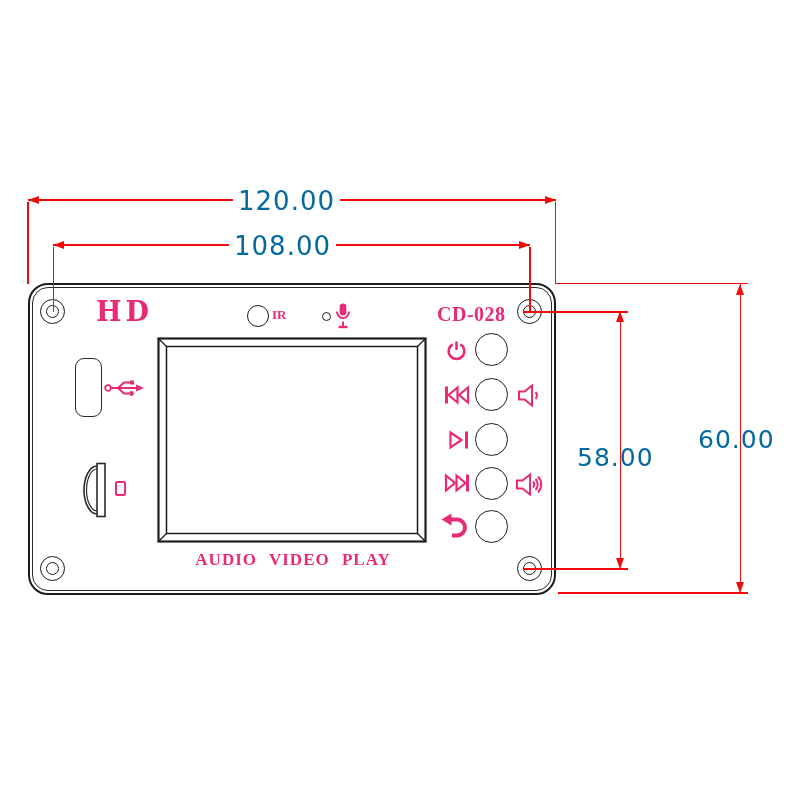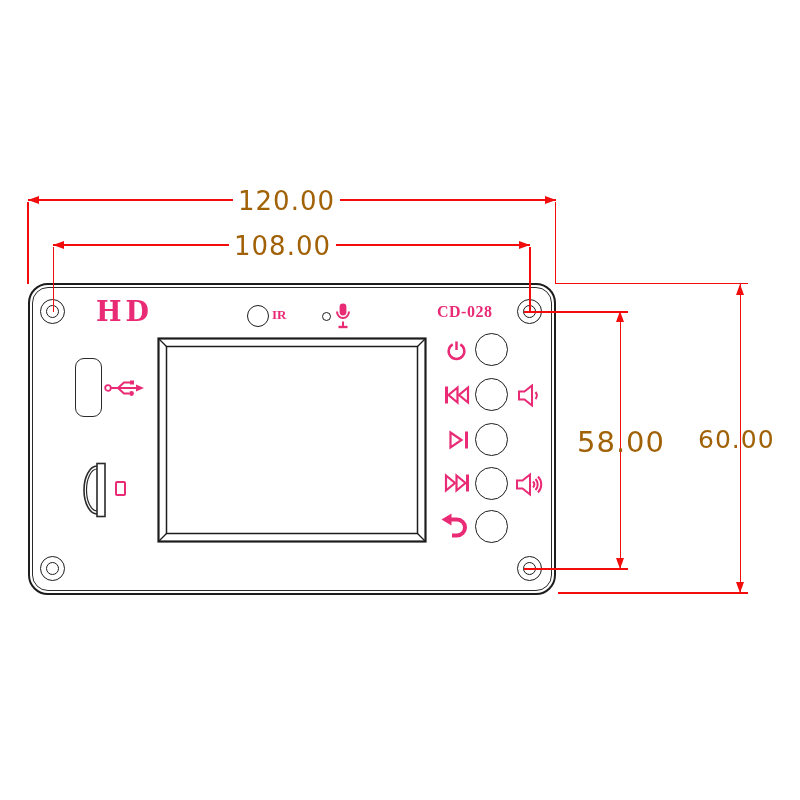--- a/index.html
+++ b/index.html
@@ -22,30 +22,30 @@
              border-radius:50%;box-sizing:border-box;}
   .mic-hole{left:322px;top:312px;width:9px;height:9px;border:1.5px solid #1d1d1d;
             border-radius:50%;box-sizing:border-box;}
   .btn{width:33px;height:33px;border:1.7px solid #1d1d1d;border-radius:50%;
        box-sizing:border-box;left:475px;}
 
   
   .accent{color:#e92a75;}
   .brand{left:96px;top:296px;font-family:"DejaVu Serif",serif;font-weight:bold;
          font-size:27px;letter-spacing:4px;}
-  .model{left:437px;top:303px;font-weight:bold;font-size:16px;letter-spacing:.5px;}
+  .model{left:437px;top:303px;font-weight:bold;font-size:20px;letter-spacing:.5px;}
   .ir-label{left:272px;top:307px;font-weight:bold;font-size:13px;}
   .caption{left:158px;top:550px;width:270px;text-align:center;font-weight:bold;
            font-size:17px;letter-spacing:1px;word-spacing:7px;}
   .sd-icon{left:115px;top:481px;width:11px;height:15px;border:2px solid #e92a75;
            border-radius:2px;box-sizing:border-box;}
 
   
   .dim{background:#f20c0c;}
-  .dim-label{color:#a16207;font-family:"DejaVu Sans",sans-serif;font-size:26px;
+  .dim-label{color:#0369a1;font-family:"DejaVu Sans",sans-serif;font-size:26px;
              letter-spacing:1px;white-space:nowrap;}
   .onwhite{background:#fff;padding:0 5px;}
   .arr{width:0;height:0;}
   .arr-l{border-top:4px solid transparent;border-bottom:4px solid transparent;
          border-right:11px solid #f20c0c;}
   .arr-r{border-top:4px solid transparent;border-bottom:4px solid transparent;
          border-left:11px solid #f20c0c;}
   .arr-u{border-left:4px solid transparent;border-right:4px solid transparent;
          border-bottom:11px solid #f20c0c;}
   .arr-d{border-left:4px solid transparent;border-right:4px solid transparent;
@@ -113,20 +113,21 @@
     <svg width="270" height="206" viewBox="0 0 270 206">
       <rect x="1.5" y="1.5" width="267" height="203" fill="none" stroke="#1d1d1d" stroke-width="2.2"></rect>
       <rect x="9.5" y="9.5" width="251" height="187" fill="none" stroke="#1d1d1d" stroke-width="1.5"></rect>
       <line x1="1.5" y1="1.5" x2="9.5" y2="9.5" stroke="#1d1d1d" stroke-width="1.2"></line>
       <line x1="268.5" y1="1.5" x2="260.5" y2="9.5" stroke="#1d1d1d" stroke-width="1.2"></line>
       <line x1="1.5" y1="204.5" x2="9.5" y2="196.5" stroke="#1d1d1d" stroke-width="1.2"></line>
       <line x1="268.5" y1="204.5" x2="260.5" y2="196.5" stroke="#1d1d1d" stroke-width="1.2"></line>
     </svg>
   </span>
 
+  <div class="abs accent caption">AUDIO VIDEO PLAY</div>
 
   <div class="abs btn" style="top:333px;"></div>
   <div class="abs btn" style="top:378px;"></div>
   <div class="abs btn" style="top:423px;"></div>
   <div class="abs btn" style="top:467px;"></div>
   <div class="abs btn" style="top:510px;"></div>
 
   <span class="abs" style="left:446px;top:340px;">
     <svg width="21" height="21" viewBox="0 0 22 22">
       <path d="M7 4.5 A 8.2 8.2 0 1 0 15 4.5" fill="none" stroke="#e92a75" stroke-width="2.6"></path>
@@ -187,21 +188,21 @@
   <div class="abs arr arr-r" style="left:519px;top:241px;"></div>
   <div class="abs dim" style="left:52.5px;top:247px;width:1.5px;height:65px;"></div>
   <div class="abs dim" style="left:529px;top:247px;width:1.5px;height:65px;"></div>
   <div class="abs dim-label onwhite" style="left:229px;top:231px;">108.00</div>
 
   <div class="abs dim" style="left:524px;top:311px;width:104px;height:1.5px;"></div>
   <div class="abs dim" style="left:524px;top:568px;width:104px;height:1.5px;"></div>
   <div class="abs dim" style="left:619.5px;top:311px;width:1.5px;height:258px;"></div>
   <div class="abs arr arr-u" style="left:616px;top:311px;"></div>
   <div class="abs arr arr-d" style="left:616px;top:558px;"></div>
-  <div class="abs dim-label" style="left:577px;top:425px;font-size:29px;">58.00</div>
+  <div class="abs dim-label" style="left:577px;top:443px;font-size:25px;">58.00</div>
 
   <div class="abs dim" style="left:556px;top:282.5px;width:192px;height:1.5px;"></div>
   <div class="abs dim" style="left:558px;top:592px;width:190px;height:1.5px;"></div>
   <div class="abs dim" style="left:739.5px;top:284px;width:1.5px;height:309px;"></div>
   <div class="abs arr arr-u" style="left:736px;top:284px;"></div>
   <div class="abs arr arr-d" style="left:736px;top:582px;"></div>
   <div class="abs dim-label" style="left:698px;top:425px;font-size:25px;">60.00</div>
 
 </div>
 

